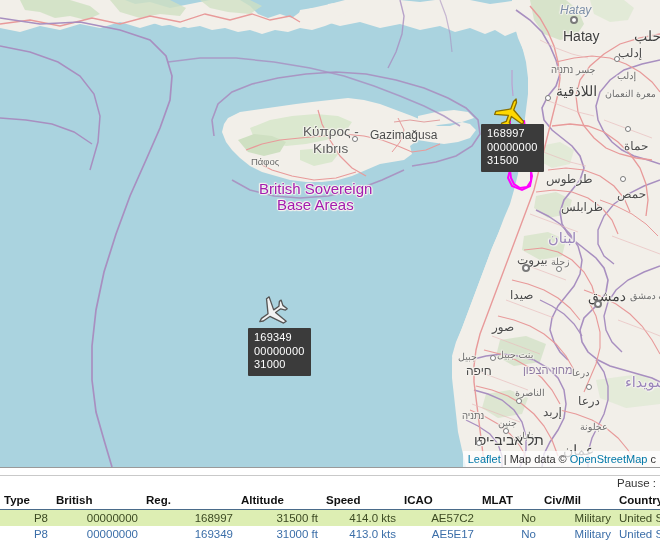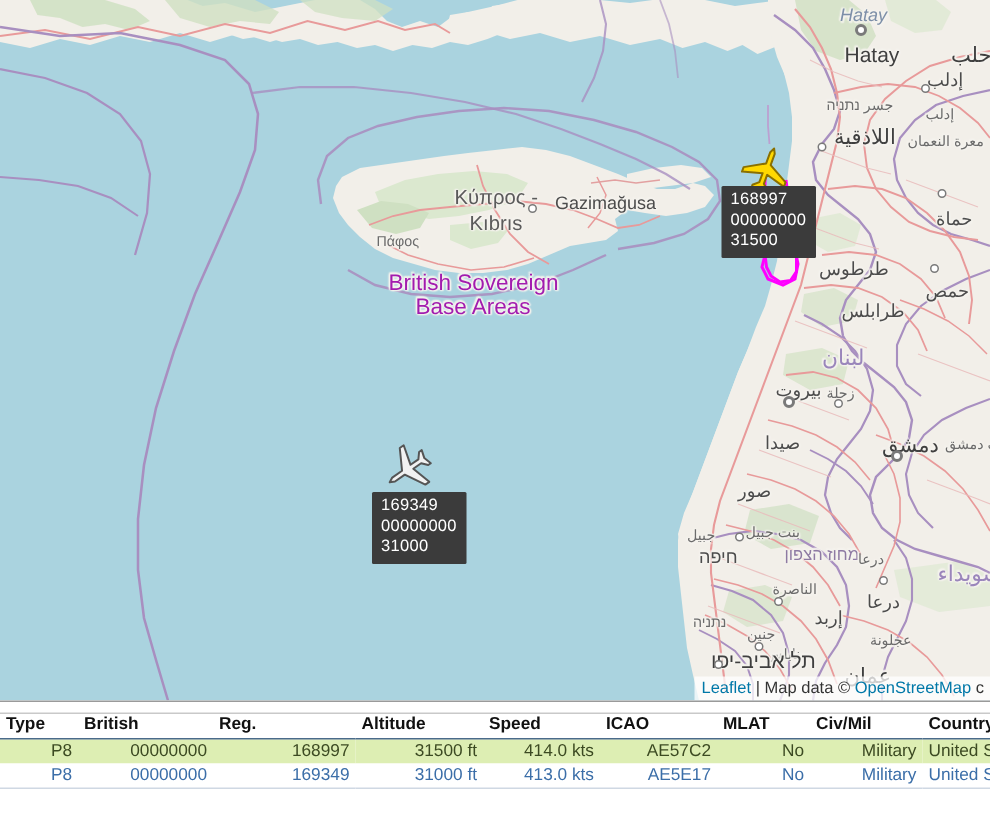--- a/index.html
+++ b/index.html
@@ -369,20 +369,23 @@
         </div>
       </div>
 
     <div id="attrib">
       <a href="#">Leaflet</a><span> | </span><span>Map data © </span><a href="#">OpenStreetMap</a><span> c</span>
     </div>
   </div>
 
   <div id="panel">
     <div id="panel-topbar"></div>
+    <div id="pause-row">
+      <span id="pause-label">Pause :</span>
+    </div>
     <table class="data">
       <colgroup>
         <col style="width:52px">
           <col style="width:90px">
           <col style="width:95px">
         <col style="width:85px">
           <col style="width:78px">
           <col style="width:78px">
         <col style="width:62px">
           <col style="width:75px">

